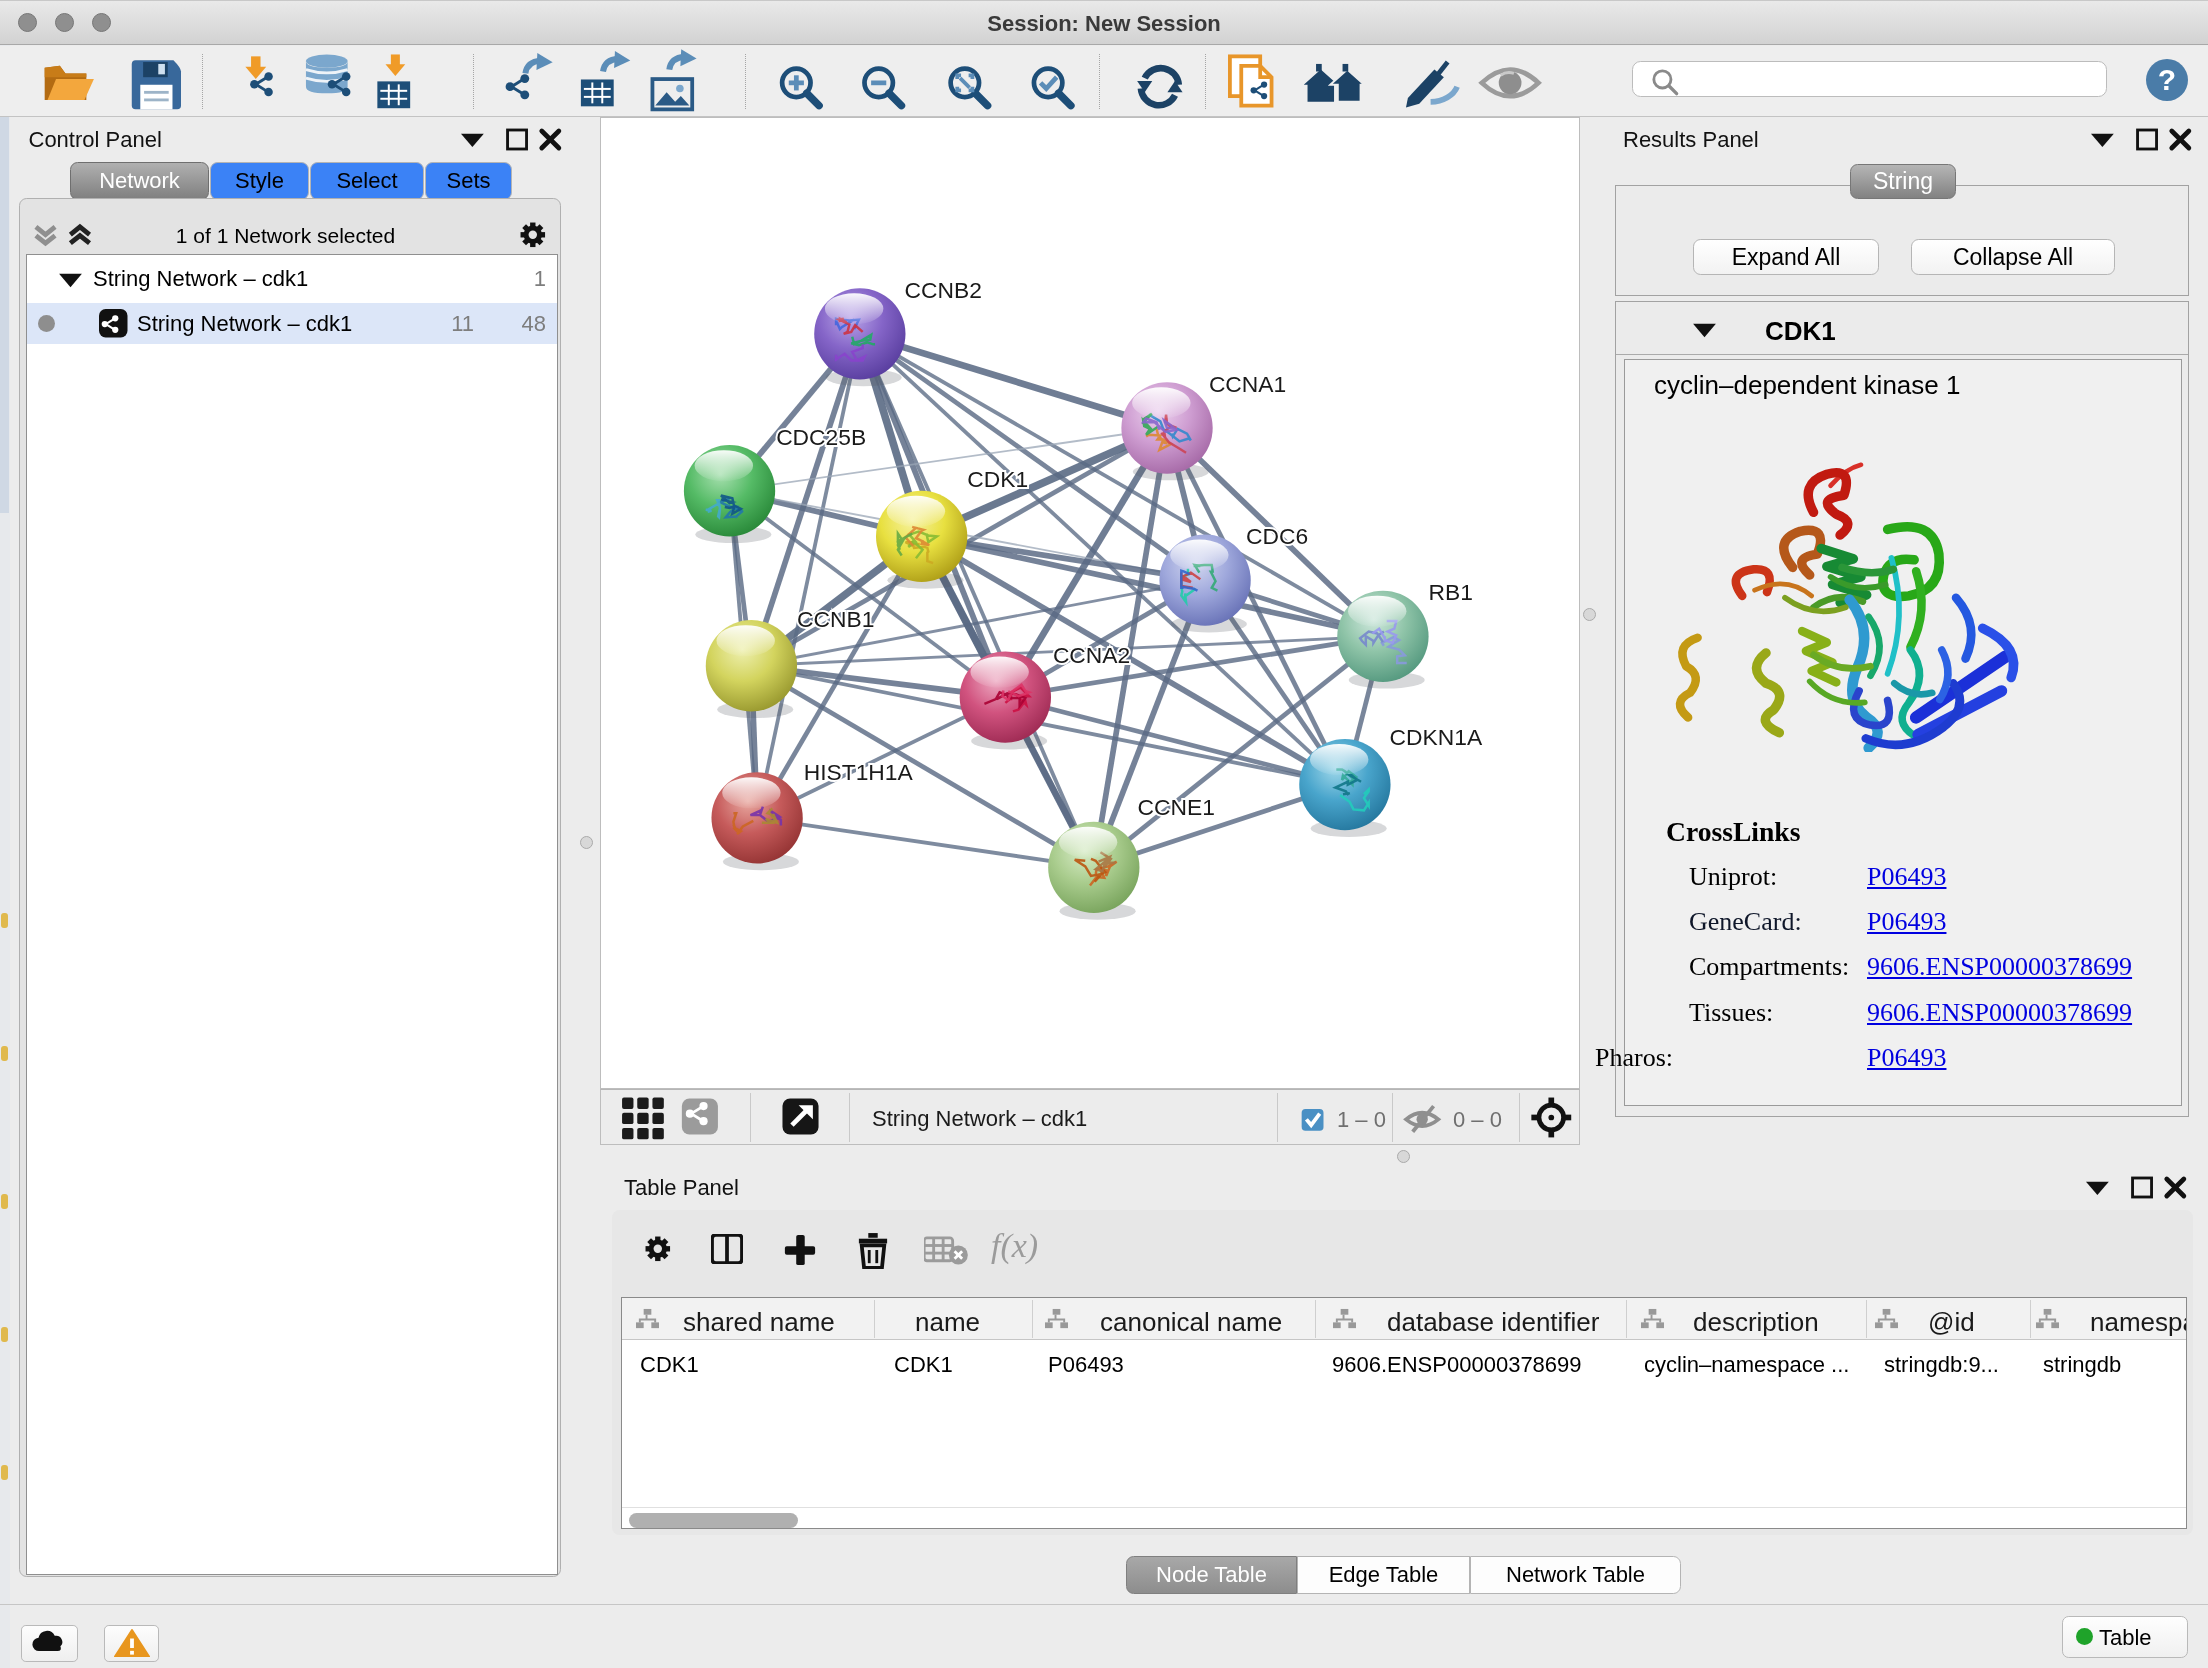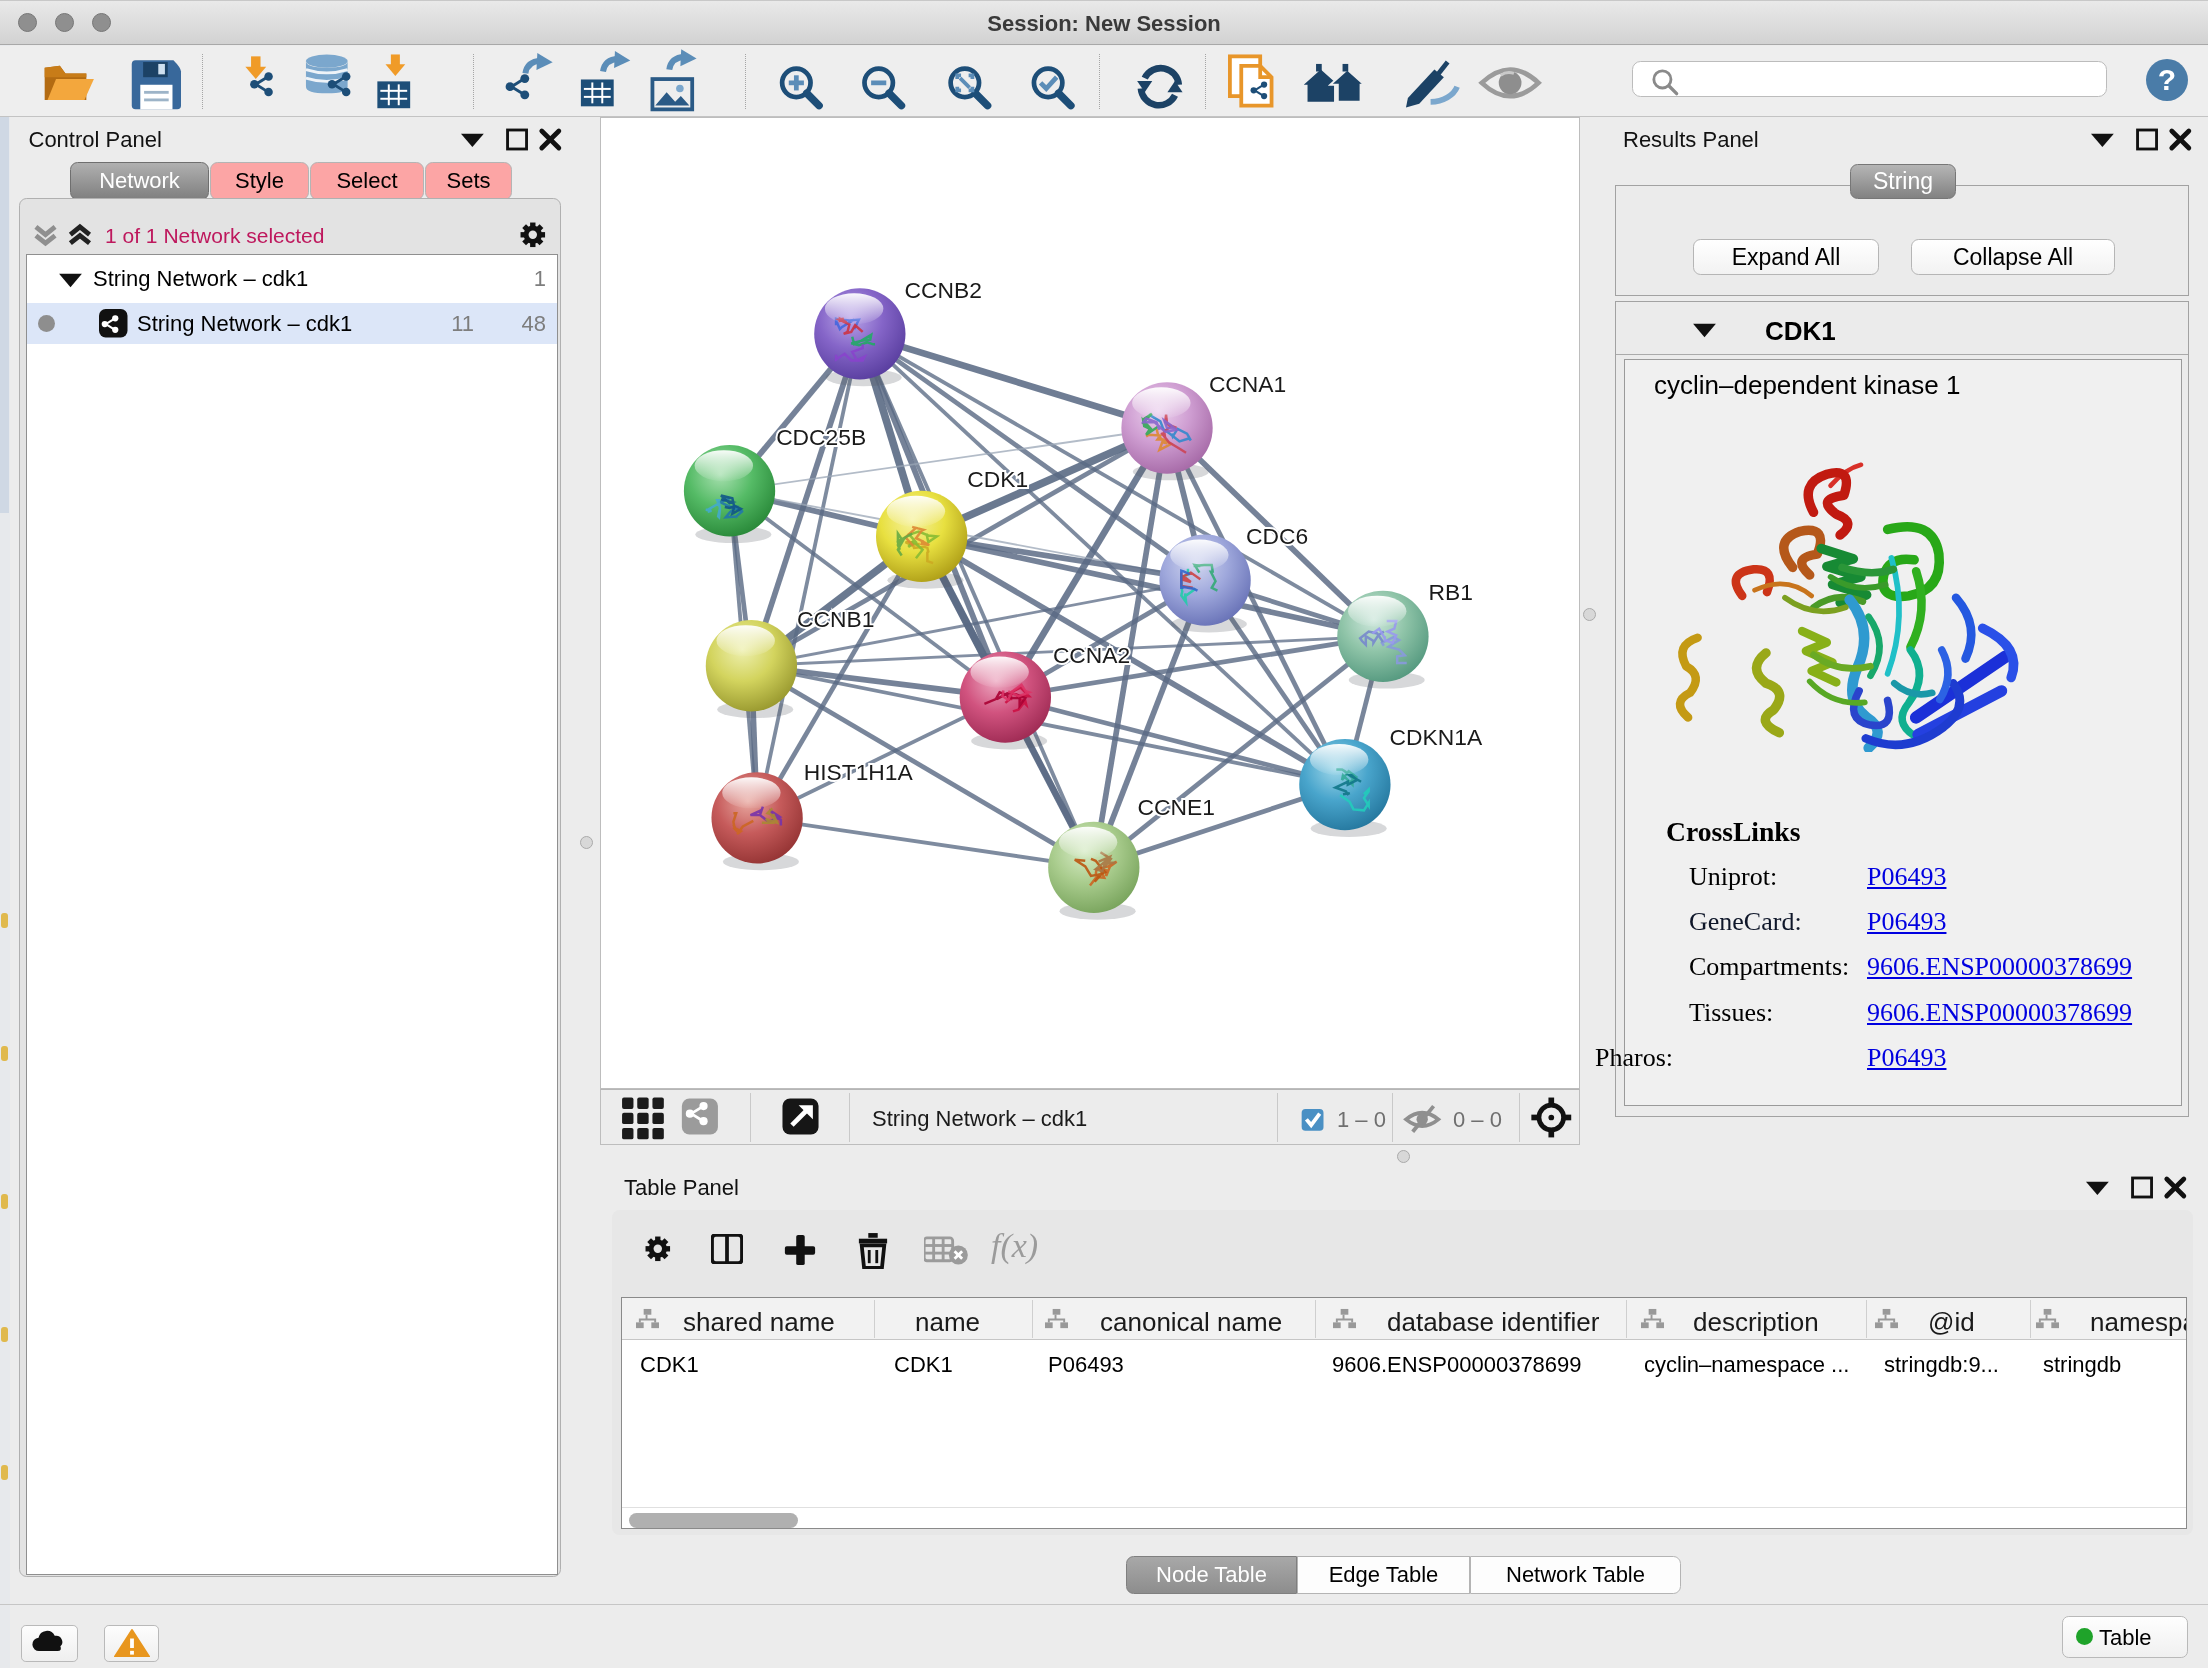--- a/index.html
+++ b/index.html
@@ -6,21 +6,21 @@
 .abs{position:absolute}
 #titlebar{position:absolute;left:0;top:0;width:2208px;height:45px;
  background:linear-gradient(#e9e9e9,#d2d2d2);border-bottom:1px solid #a8a8a8;border-top:1px solid #c8c8c8}
 .tl{position:absolute;top:12.4px;width:19px;height:19px;border-radius:50%;background:#8f8f8f;border:1px solid #777}
 #title{position:absolute;left:0;right:0;top:9.5px;text-align:center;font-size:22px;font-weight:bold;color:#3a3a3a}
 #toolbar{position:absolute;left:0;top:46px;width:2208px;height:71px;background:#eeeeee;border-bottom:1px solid #c3c3c3}
 .tsep{position:absolute;top:7.6px;height:55px;width:0;border-left:1.9px dotted #a5a5a5}
 #searchbox{position:absolute;left:1632px;top:61px;width:475px;height:36px;background:#fff;
  border:1.9px solid #bcbcbc;border-radius:8.6px}
 .ptitle{font-size:22px;color:#111}
-.tab{position:absolute;height:38px;border:1px solid #b4b4b4;background:#fca5a5;color:#000;
+.tab{position:absolute;height:38px;border:1px solid #b4b4b4;background:#3b82f6;color:#000;
  font-size:22px;text-align:center;line-height:36px;border-radius:7.6px}
 .tabsel{background:linear-gradient(#b0b0b0,#7f7f7f);color:#fff;border-color:#6f6f6f}
 #cpbox{position:absolute;left:19px;top:198px;width:542px;height:1379px;background:#e3e3e3;
  border:1px solid #b0b0b0;border-radius:7.6px}
 #cplist{position:absolute;left:26px;top:254px;width:532px;height:1321px;background:#fff;border:1px solid #8f8f8f}
 #selrow{position:absolute;left:0px;top:48px;width:530px;height:41px;background:#dce6f8}
 #canvas{position:absolute;left:600px;top:117px;width:980px;height:972px;background:#ffffff;border:1px solid #bdbdbd}
 #netbar{position:absolute;left:600px;top:1089px;width:980px;height:56px;background:#ececec;
  border:1px solid #bdbdbd;border-top:1px solid #b5b5b5}
 .nsep{position:absolute;top:2.9px;height:49px;width:1px;background:#c9c9c9}
@@ -234,21 +234,21 @@
 <svg class="abs" style="left:34px;top:223px" width="67" height="27" viewBox="0 0 70 28">
     <g fill="none" stroke="#8f8f8f" stroke-width="5">
       <path d="M2 4 L12 12 L22 4"></path>
       <path d="M2 13 L12 21 L22 13"></path>
     </g>
     <g fill="none" stroke="#222" stroke-width="5">
       <path d="M38 12 L48 4 L58 12"></path>
       <path d="M38 21 L48 13 L58 21"></path>
     </g>
   </svg>
-<div class="abs" style="left:105px;top:224px;width:361px;text-align:left;font-size:21px;color:#be185d">1 of 1 Network selected</div>
+<div class="abs" style="left:105px;top:224px;width:361px;text-align:center;font-size:21px;color:#000000">1 of 1 Network selected</div>
 <svg class="abs" style="left:519px;top:221px" width="27.6" height="27.6" viewBox="-18 -18 36 36">
     <g transform="scale(1)">
       <circle r="12" fill="#111"></circle>
       <rect x="-3.5" y="-16" width="7" height="9" transform="rotate(0)" fill="#111"></rect>
       <rect x="-3.5" y="-16" width="7" height="9" transform="rotate(45)" fill="#111"></rect>
       <rect x="-3.5" y="-16" width="7" height="9" transform="rotate(90)" fill="#111"></rect>
       <rect x="-3.5" y="-16" width="7" height="9" transform="rotate(135)" fill="#111"></rect>
       <rect x="-3.5" y="-16" width="7" height="9" transform="rotate(180)" fill="#111"></rect>
       <rect x="-3.5" y="-16" width="7" height="9" transform="rotate(225)" fill="#111"></rect>
       <rect x="-3.5" y="-16" width="7" height="9" transform="rotate(270)" fill="#111"></rect>

